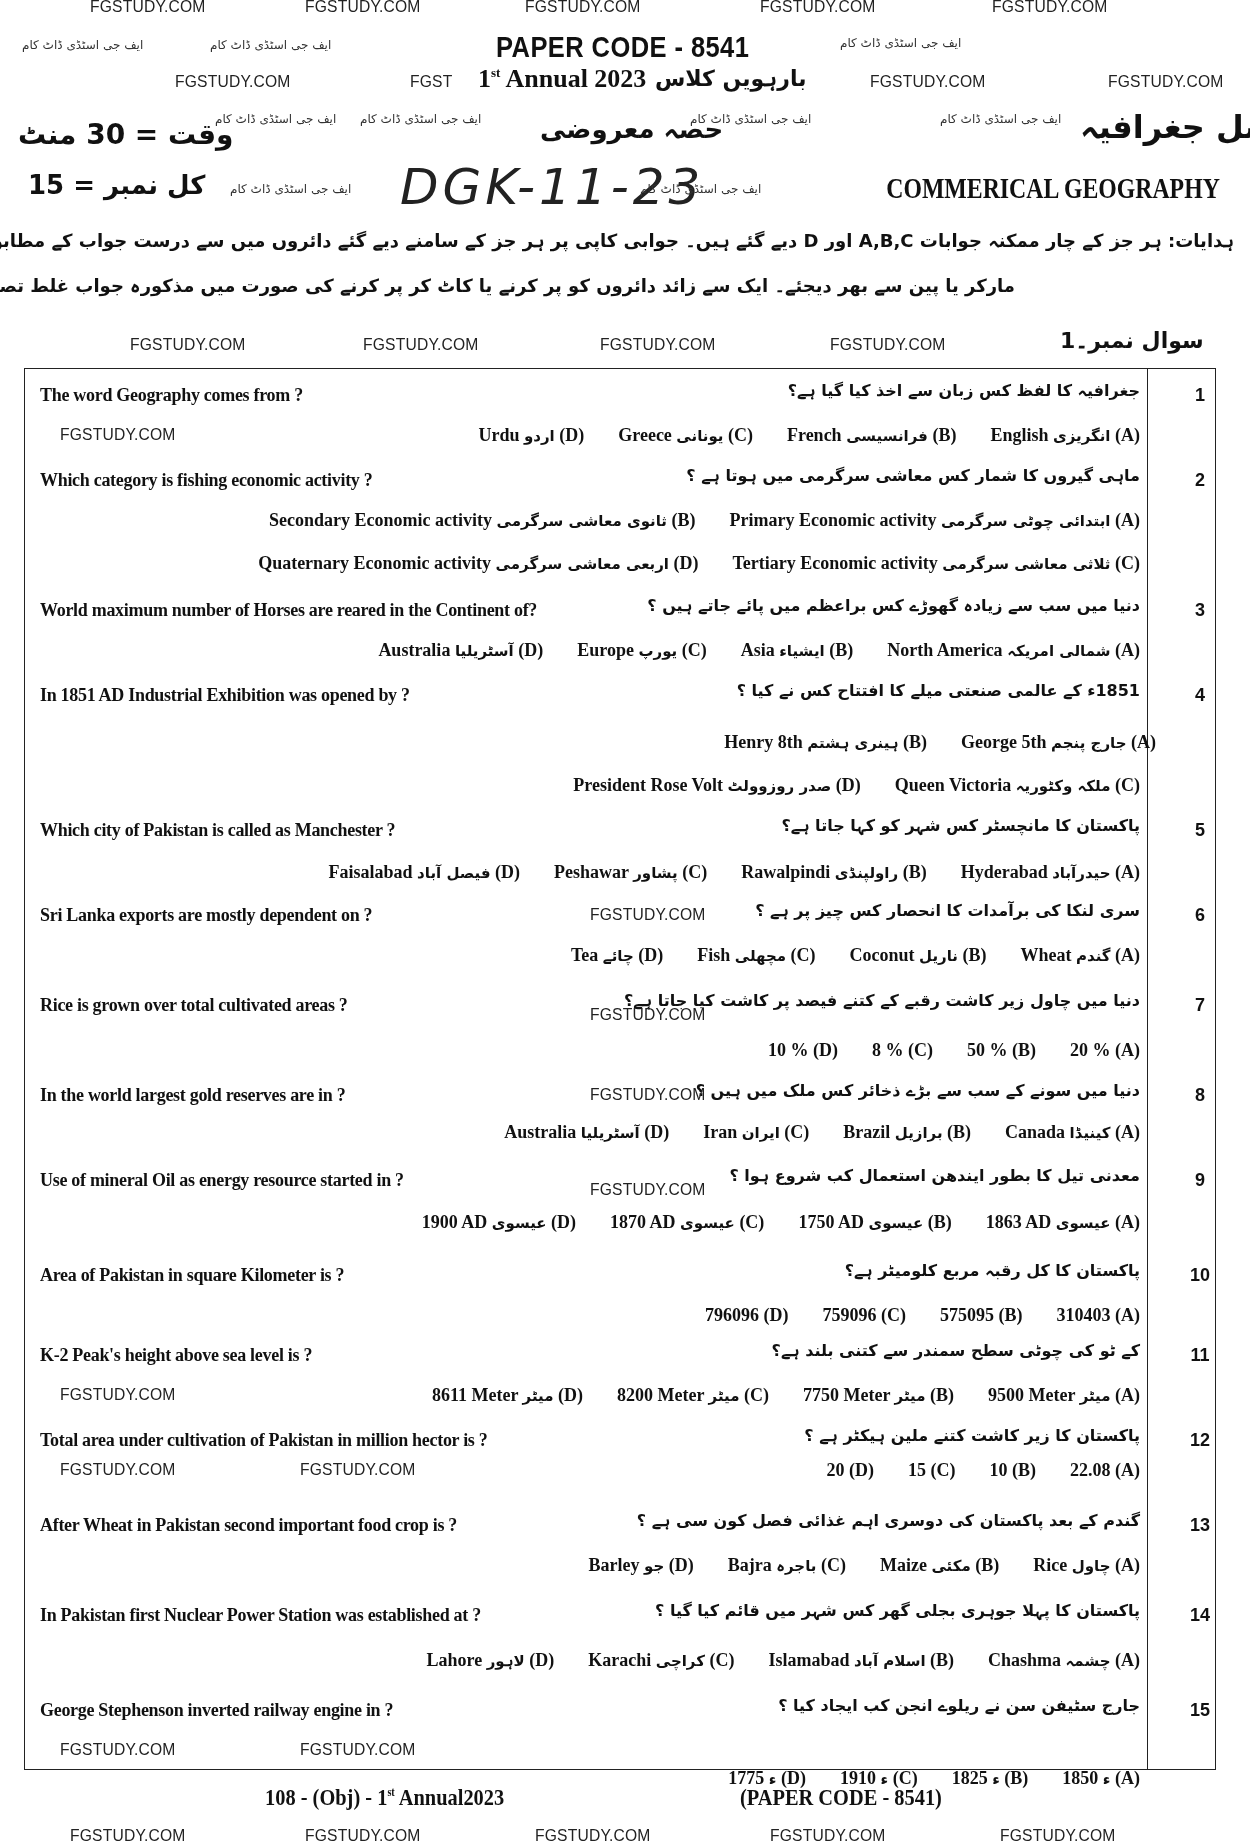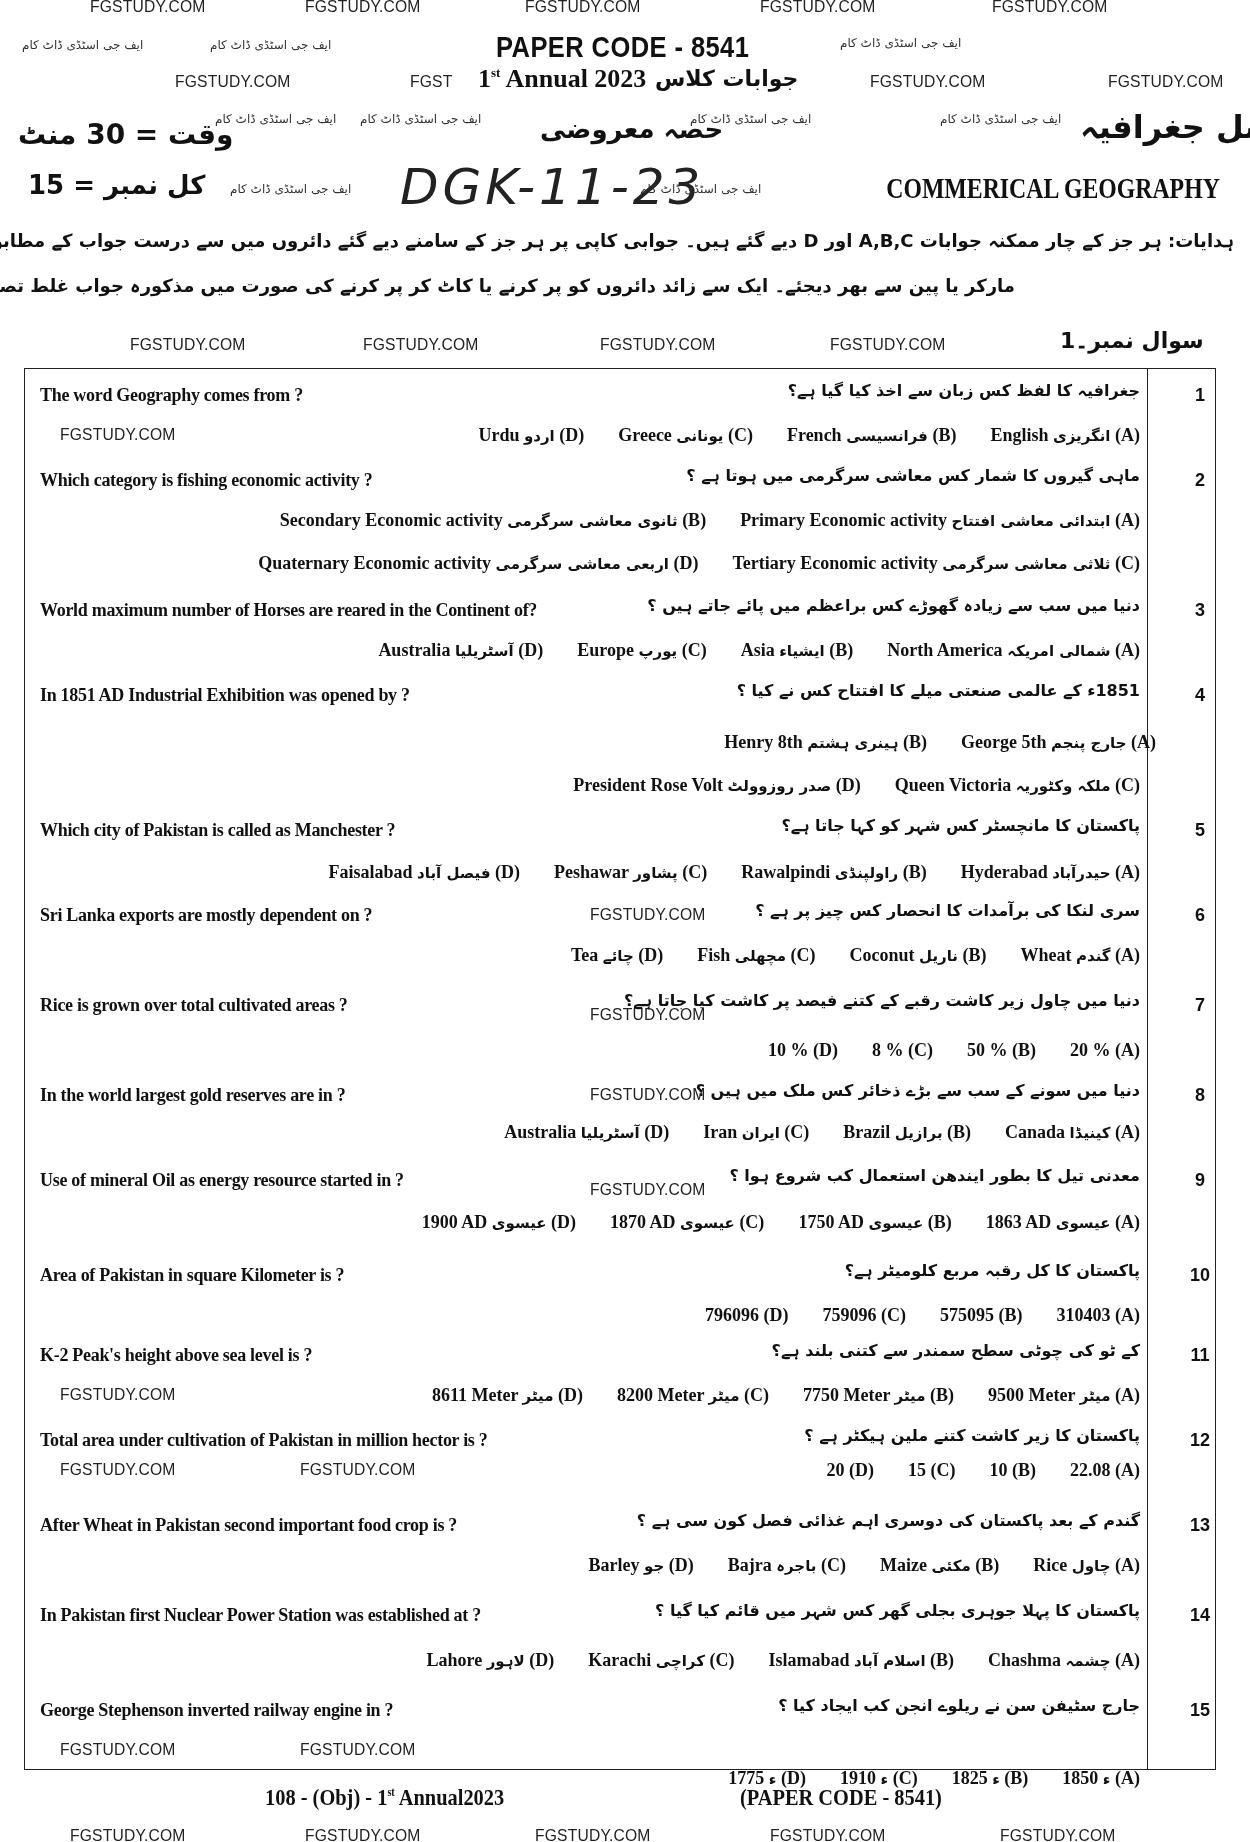--- a/index.html
+++ b/index.html
@@ -41,21 +41,21 @@
 <div class="abs wm-ur" style="left:840px;top:36px">ایف جی اسٹڈی ڈاٹ کام</div>
 
 <div class="abs h-code" style="left:496px;top:30px">PAPER CODE - 8541</div>
 
 <div class="abs wm" style="left:175px;top:72px">FGSTUDY.COM</div>
 <div class="abs wm" style="left:410px;top:72px">FGST</div>
 <div class="abs h-annual" style="left:478px;top:64px">
   <span>1</span><sup>st</sup>
   <span>Annual 2023</span>
 </div>
-<div class="abs ur-big" style="left:655px;top:66px;font-size:22px">جوابات کلاس</div>
+<div class="abs ur-big" style="left:655px;top:66px;font-size:22px">بارہویں کلاس</div>
 <div class="abs wm" style="left:870px;top:72px">FGSTUDY.COM</div>
 <div class="abs wm" style="left:1108px;top:72px">FGSTUDY.COM</div>
 
 <div class="abs ur-big" style="left:18px;top:118px;font-size:28px">وقت = 30 منٹ</div>
 <div class="abs wm-ur" style="left:215px;top:112px">ایف جی اسٹڈی ڈاٹ کام</div>
 <div class="abs wm-ur" style="left:360px;top:112px">ایف جی اسٹڈی ڈاٹ کام</div>
 <div class="abs ur-big" style="left:540px;top:114px;font-size:26px">حصہ معروضی</div>
 <div class="abs wm-ur" style="left:690px;top:112px">ایف جی اسٹڈی ڈاٹ کام</div>
 <div class="abs wm-ur" style="left:940px;top:112px">ایف جی اسٹڈی ڈاٹ کام</div>
 <div class="abs ur-big" style="left:1080px;top:108px;font-size:32px">کمرشل جغرافیہ</div>
@@ -87,21 +87,21 @@
       <span class="opt"><span>Urdu</span> <span class="ur">اردو</span> <span>(D)</span></span>
       <span class="opt"><span>Greece</span> <span class="ur">یونانی</span> <span>(C)</span></span>
       <span class="opt"><span>French</span> <span class="ur">فرانسیسی</span> <span>(B)</span></span>
       <span class="opt"><span>English</span> <span class="ur">انگریزی</span> <span>(A)</span></span>
     </div>
     <div class="abs q-en" style="left: 40px; top: 470px;">Which category is fishing economic activity ?</div>
     <div class="abs q-ur" style="right: 110px; top: 466px;">ماہی گیروں کا شمار کس معاشی سرگرمی میں ہوتا ہے ؟</div>
     <div class="abs qnum" style="left: 1165px; top: 470px;">2</div>
     <div class="abs opts" style="right: 110px; top: 510px;">
       <span class="opt"><span>Secondary Economic activity</span> <span class="ur">ثانوی معاشی سرگرمی</span> <span>(B)</span></span>
-      <span class="opt"><span>Primary Economic activity</span> <span class="ur">ابتدائی معاشی افتتاح</span> <span>(A)</span></span>
+      <span class="opt"><span>Primary Economic activity</span> <span class="ur">ابتدائی چوٹی سرگرمی</span> <span>(A)</span></span>
     </div>
     <div class="abs opts" style="right: 110px; top: 553px;">
       <span class="opt"><span>Quaternary Economic activity</span> <span class="ur">اربعی معاشی سرگرمی</span> <span>(D)</span></span>
       <span class="opt"><span>Tertiary Economic activity</span> <span class="ur">ثلاثی معاشی سرگرمی</span> <span>(C)</span></span>
     </div>
     <div class="abs q-en" style="left: 40px; top: 600px;">World maximum number of Horses are reared in the Continent of?</div>
     <div class="abs q-ur" style="right: 110px; top: 596px;">دنیا میں سب سے زیادہ گھوڑے کس براعظم میں پائے جاتے ہیں ؟</div>
     <div class="abs qnum" style="left: 1165px; top: 600px;">3</div>
     <div class="abs opts" style="right: 110px; top: 640px;">
       <span class="opt"><span>Australia</span> <span class="ur">آسٹریلیا</span> <span>(D)</span></span>

